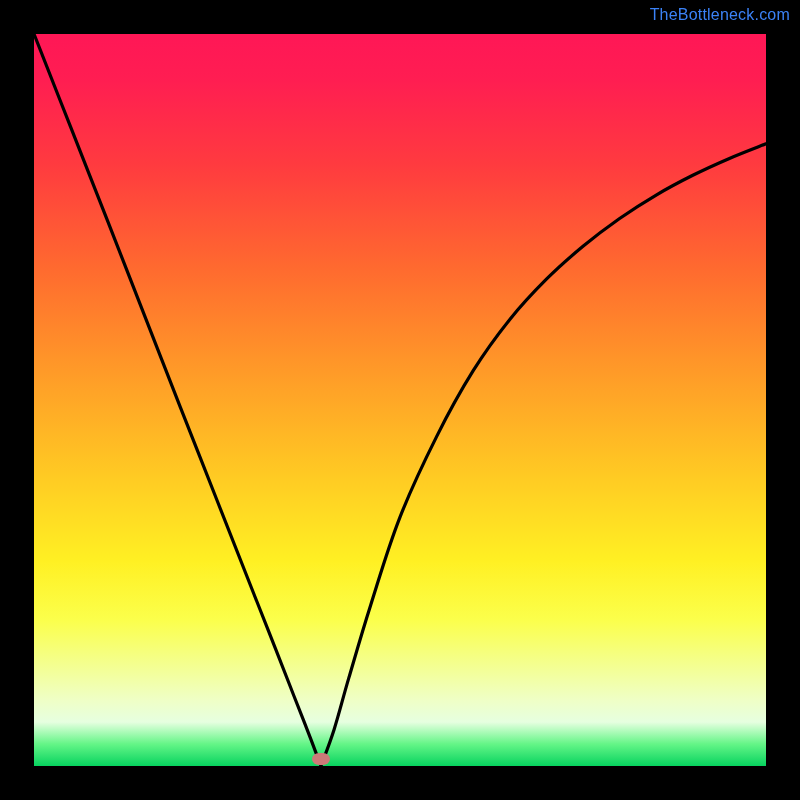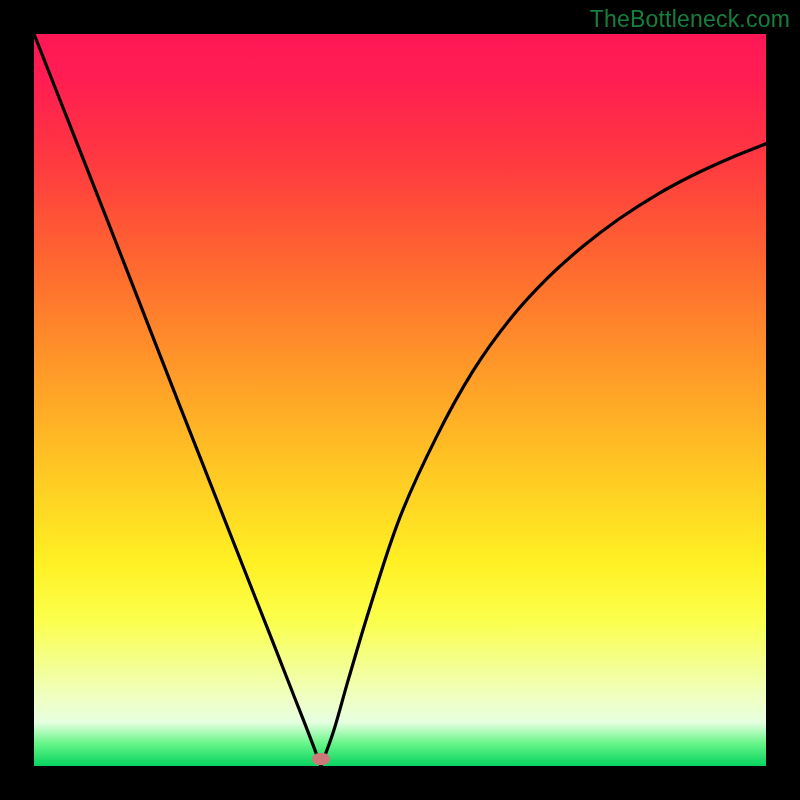--- a/index.html
+++ b/index.html
@@ -38,22 +38,22 @@
       #efffc6 91%,
       #e6ffe0 94%,
       #64f587 97%,
       #07d35f 100%
     );
   }
   .watermark {
     position: absolute;
     top: 6px;
     right: 10px;
-    color: #15803d;
-    font-size: 23px;
+    color: #3b82f6;
+    font-size: 16px;
     letter-spacing: 0.2px;
     user-select: none;
   }
   svg.curve {
     position: absolute;
     left: 0;
     top: 0;
     width: 732px;
     height: 732px;
   }

